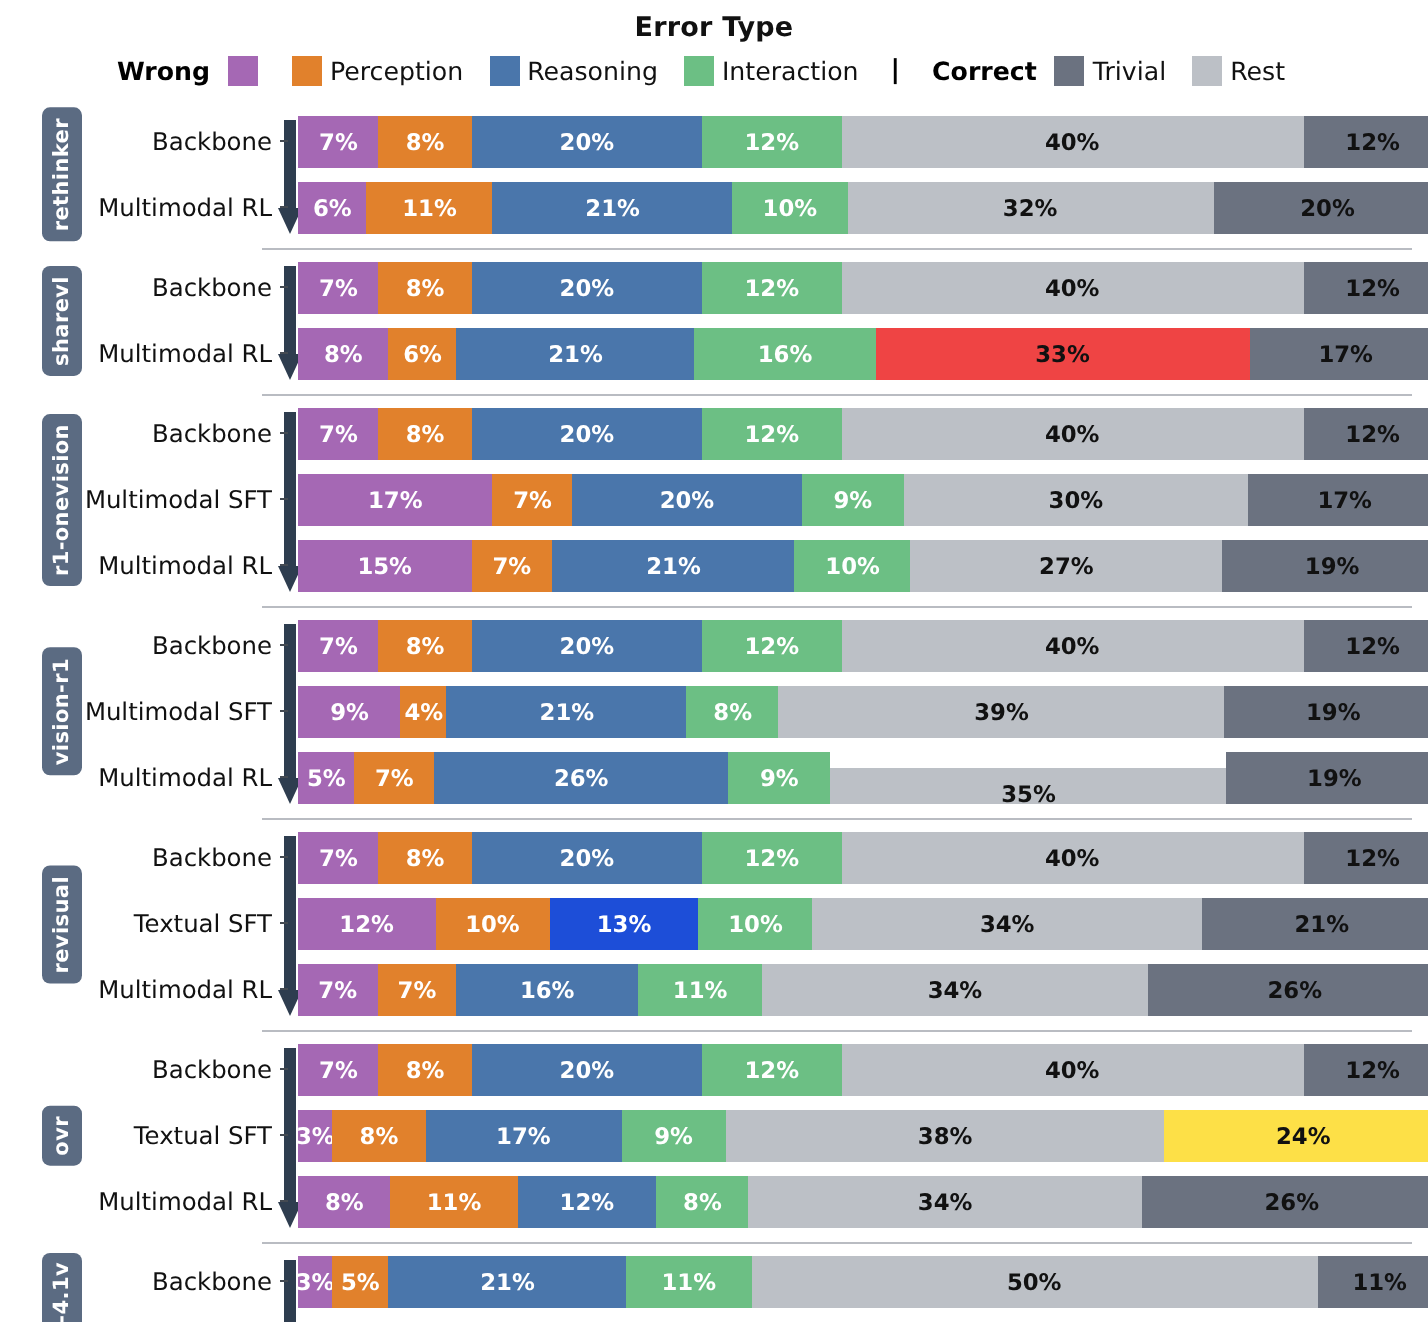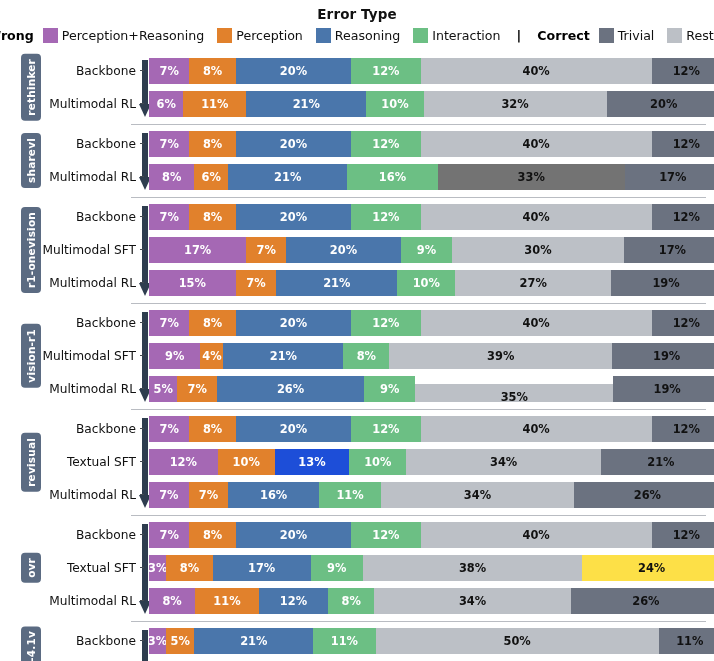--- a/index.html
+++ b/index.html
@@ -167,21 +167,20 @@
 
 <div id="page">
 
   <div class="chart-title">Error Type</div>
 
   <div class="legend">
     <span class="legend-group-label">Wrong</span>
     <span id="legend-wrong" style="display:flex;align-items:center;">
         <span class="legend-item">
           <span class="legend-swatch" style="background: rgb(165, 104, 180);"></span>
-          <span>Perception+Reasoning</span>
         </span>
         <span class="legend-item">
           <span class="legend-swatch" style="background: rgb(225, 129, 44);"></span>
           <span>Perception</span>
         </span>
         <span class="legend-item">
           <span class="legend-swatch" style="background: rgb(74, 118, 171);"></span>
           <span>Reasoning</span>
         </span>
         <span class="legend-item">
@@ -259,21 +258,21 @@
           </div>
         </div>
         <div class="row" style="top: 33px;">
           <div class="row-label">Multimodal RL</div>
           <div class="row-tick"></div>
           <div class="bar">
             <div class="seg light" title="Perception+Reasoning: 8%" style="background: rgb(165, 104, 180); width: 7.92079%;">8%</div>
             <div class="seg light" title="Perception: 6%" style="background: rgb(225, 129, 44); width: 5.94059%;">6%</div>
             <div class="seg light" title="Reasoning: 21%" style="background: rgb(74, 118, 171); width: 20.7921%;">21%</div>
             <div class="seg light" title="Interaction: 16%" style="background: rgb(108, 191, 132); width: 15.8416%;">16%</div>
-            <div class="seg dark" title="Rest: 33%" style="background: #737373; width: 32.6733%;">33%</div>
+            <div class="seg dark" title="Rest: 33%" style="background: #ef4444; width: 32.6733%;">33%</div>
             <div class="seg dark" title="Trivial: 17%" style="background: rgb(107, 114, 128); width: 16.8317%;">17%</div>
           </div>
         </div>
       </div>
       <div class="group-sep" style="top: 145px;"></div>
       <div class="group" style="top: 152px; height: 92px;">
         <div class="group-tag-wrap">
           <div class="group-tag-inner">r1-onevision</div>
         </div>
         <svg class="group-arrow" width="12" height="90" viewBox="0 0 12 90">

